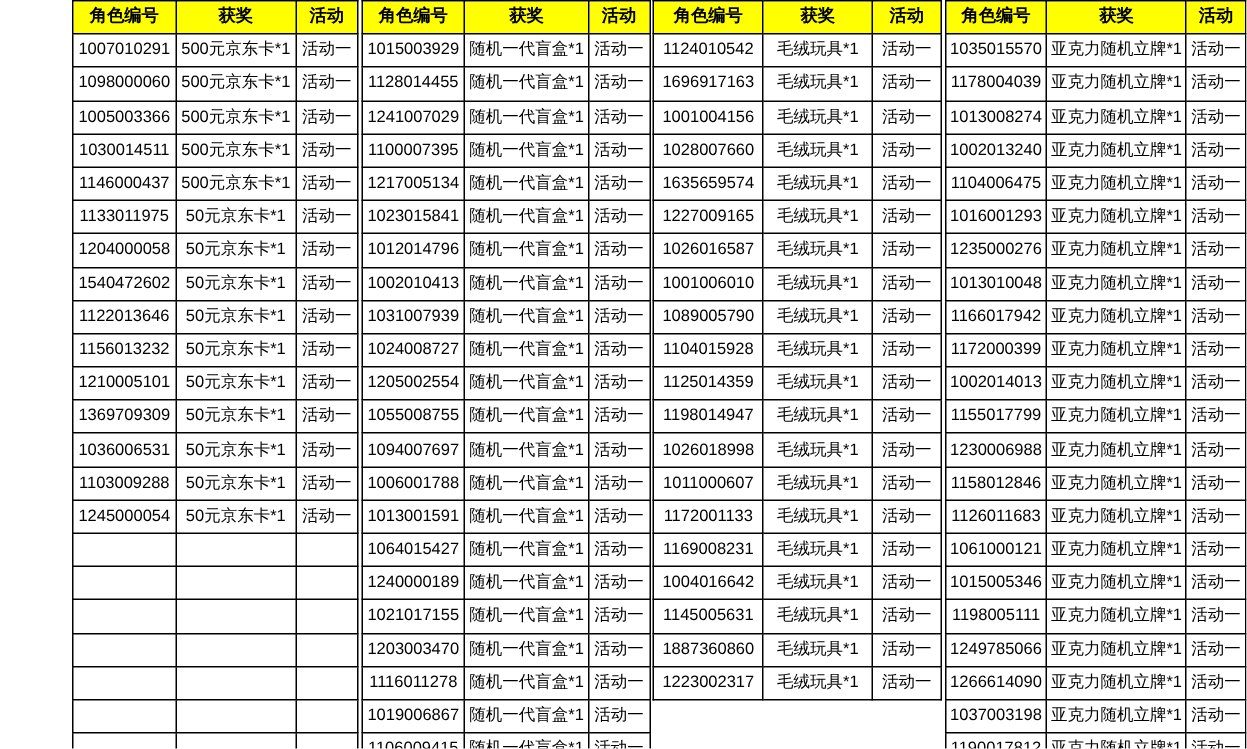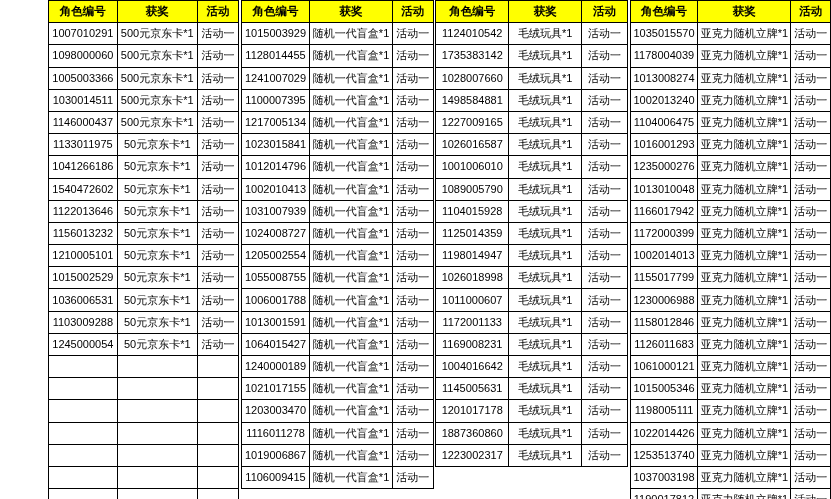--- a/index.html
+++ b/index.html
@@ -87,21 +87,21 @@
           <td class="c-id">1146000437</td>
           <td class="c-prize">500元京东卡*1</td>
           <td class="c-act">活动一</td>
         </tr>
         <tr>
           <td class="c-id">1133011975</td>
           <td class="c-prize">50元京东卡*1</td>
           <td class="c-act">活动一</td>
         </tr>
         <tr>
-          <td class="c-id">1041266186</td>
+          <td class="c-id">1204000058</td>
           <td class="c-prize">50元京东卡*1</td>
           <td class="c-act">活动一</td>
         </tr>
         <tr>
           <td class="c-id">1540472602</td>
           <td class="c-prize">50元京东卡*1</td>
           <td class="c-act">活动一</td>
         </tr>
         <tr>
           <td class="c-id">1122013646</td>
@@ -112,21 +112,21 @@
           <td class="c-id">1156013232</td>
           <td class="c-prize">50元京东卡*1</td>
           <td class="c-act">活动一</td>
         </tr>
         <tr>
           <td class="c-id">1210005101</td>
           <td class="c-prize">50元京东卡*1</td>
           <td class="c-act">活动一</td>
         </tr>
         <tr>
-          <td class="c-id">1015002529</td>
+          <td class="c-id">1369709309</td>
           <td class="c-prize">50元京东卡*1</td>
           <td class="c-act">活动一</td>
         </tr>
         <tr>
           <td class="c-id">1036006531</td>
           <td class="c-prize">50元京东卡*1</td>
           <td class="c-act">活动一</td>
         </tr>
         <tr>
           <td class="c-id">1103009288</td>
@@ -239,20 +239,25 @@
           <td class="c-id2">1205002554</td>
           <td class="c-prize">随机一代盲盒*1</td>
           <td class="c-act">活动一</td>
         </tr>
         <tr>
           <td class="c-id2">1055008755</td>
           <td class="c-prize">随机一代盲盒*1</td>
           <td class="c-act">活动一</td>
         </tr>
         <tr>
+          <td class="c-id2">1094007697</td>
+          <td class="c-prize">随机一代盲盒*1</td>
+          <td class="c-act">活动一</td>
+        </tr>
+        <tr>
           <td class="c-id2">1006001788</td>
           <td class="c-prize">随机一代盲盒*1</td>
           <td class="c-act">活动一</td>
         </tr>
         <tr>
           <td class="c-id2">1013001591</td>
           <td class="c-prize">随机一代盲盒*1</td>
           <td class="c-act">活动一</td>
         </tr>
         <tr>
@@ -301,31 +306,36 @@
           <th class="c-act">活动</th>
         </tr>
       </thead>
       <tbody>
         <tr>
           <td class="c-id2">1124010542</td>
           <td class="c-prize">毛绒玩具*1</td>
           <td class="c-act">活动一</td>
         </tr>
         <tr>
-          <td class="c-id2">1735383142</td>
+          <td class="c-id2">1696917163</td>
+          <td class="c-prize">毛绒玩具*1</td>
+          <td class="c-act">活动一</td>
+        </tr>
+        <tr>
+          <td class="c-id2">1001004156</td>
           <td class="c-prize">毛绒玩具*1</td>
           <td class="c-act">活动一</td>
         </tr>
         <tr>
           <td class="c-id2">1028007660</td>
           <td class="c-prize">毛绒玩具*1</td>
           <td class="c-act">活动一</td>
         </tr>
         <tr>
-          <td class="c-id2">1498584881</td>
+          <td class="c-id2">1635659574</td>
           <td class="c-prize">毛绒玩具*1</td>
           <td class="c-act">活动一</td>
         </tr>
         <tr>
           <td class="c-id2">1227009165</td>
           <td class="c-prize">毛绒玩具*1</td>
           <td class="c-act">活动一</td>
         </tr>
         <tr>
           <td class="c-id2">1026016587</td>
@@ -377,25 +387,20 @@
           <td class="c-prize">毛绒玩具*1</td>
           <td class="c-act">活动一</td>
         </tr>
         <tr>
           <td class="c-id2">1004016642</td>
           <td class="c-prize">毛绒玩具*1</td>
           <td class="c-act">活动一</td>
         </tr>
         <tr>
           <td class="c-id2">1145005631</td>
-          <td class="c-prize">毛绒玩具*1</td>
-          <td class="c-act">活动一</td>
-        </tr>
-        <tr>
-          <td class="c-id2">1201017178</td>
           <td class="c-prize">毛绒玩具*1</td>
           <td class="c-act">活动一</td>
         </tr>
         <tr>
           <td class="c-id2">1887360860</td>
           <td class="c-prize">毛绒玩具*1</td>
           <td class="c-act">活动一</td>
         </tr>
         <tr>
           <td class="c-id2">1223002317</td>
@@ -498,26 +503,26 @@
           <td class="c-id2">1015005346</td>
           <td class="c-prize-wide">亚克力随机立牌*1</td>
           <td class="c-act">活动一</td>
         </tr>
         <tr>
           <td class="c-id2">1198005111</td>
           <td class="c-prize-wide">亚克力随机立牌*1</td>
           <td class="c-act">活动一</td>
         </tr>
         <tr>
-          <td class="c-id2">1022014426</td>
-          <td class="c-prize-wide">亚克力随机立牌*1</td>
-          <td class="c-act">活动一</td>
-        </tr>
-        <tr>
-          <td class="c-id2">1253513740</td>
+          <td class="c-id2">1249785066</td>
+          <td class="c-prize-wide">亚克力随机立牌*1</td>
+          <td class="c-act">活动一</td>
+        </tr>
+        <tr>
+          <td class="c-id2">1266614090</td>
           <td class="c-prize-wide">亚克力随机立牌*1</td>
           <td class="c-act">活动一</td>
         </tr>
         <tr>
           <td class="c-id2">1037003198</td>
           <td class="c-prize-wide">亚克力随机立牌*1</td>
           <td class="c-act">活动一</td>
         </tr>
         <tr>
           <td class="c-id2">1190017812</td>

